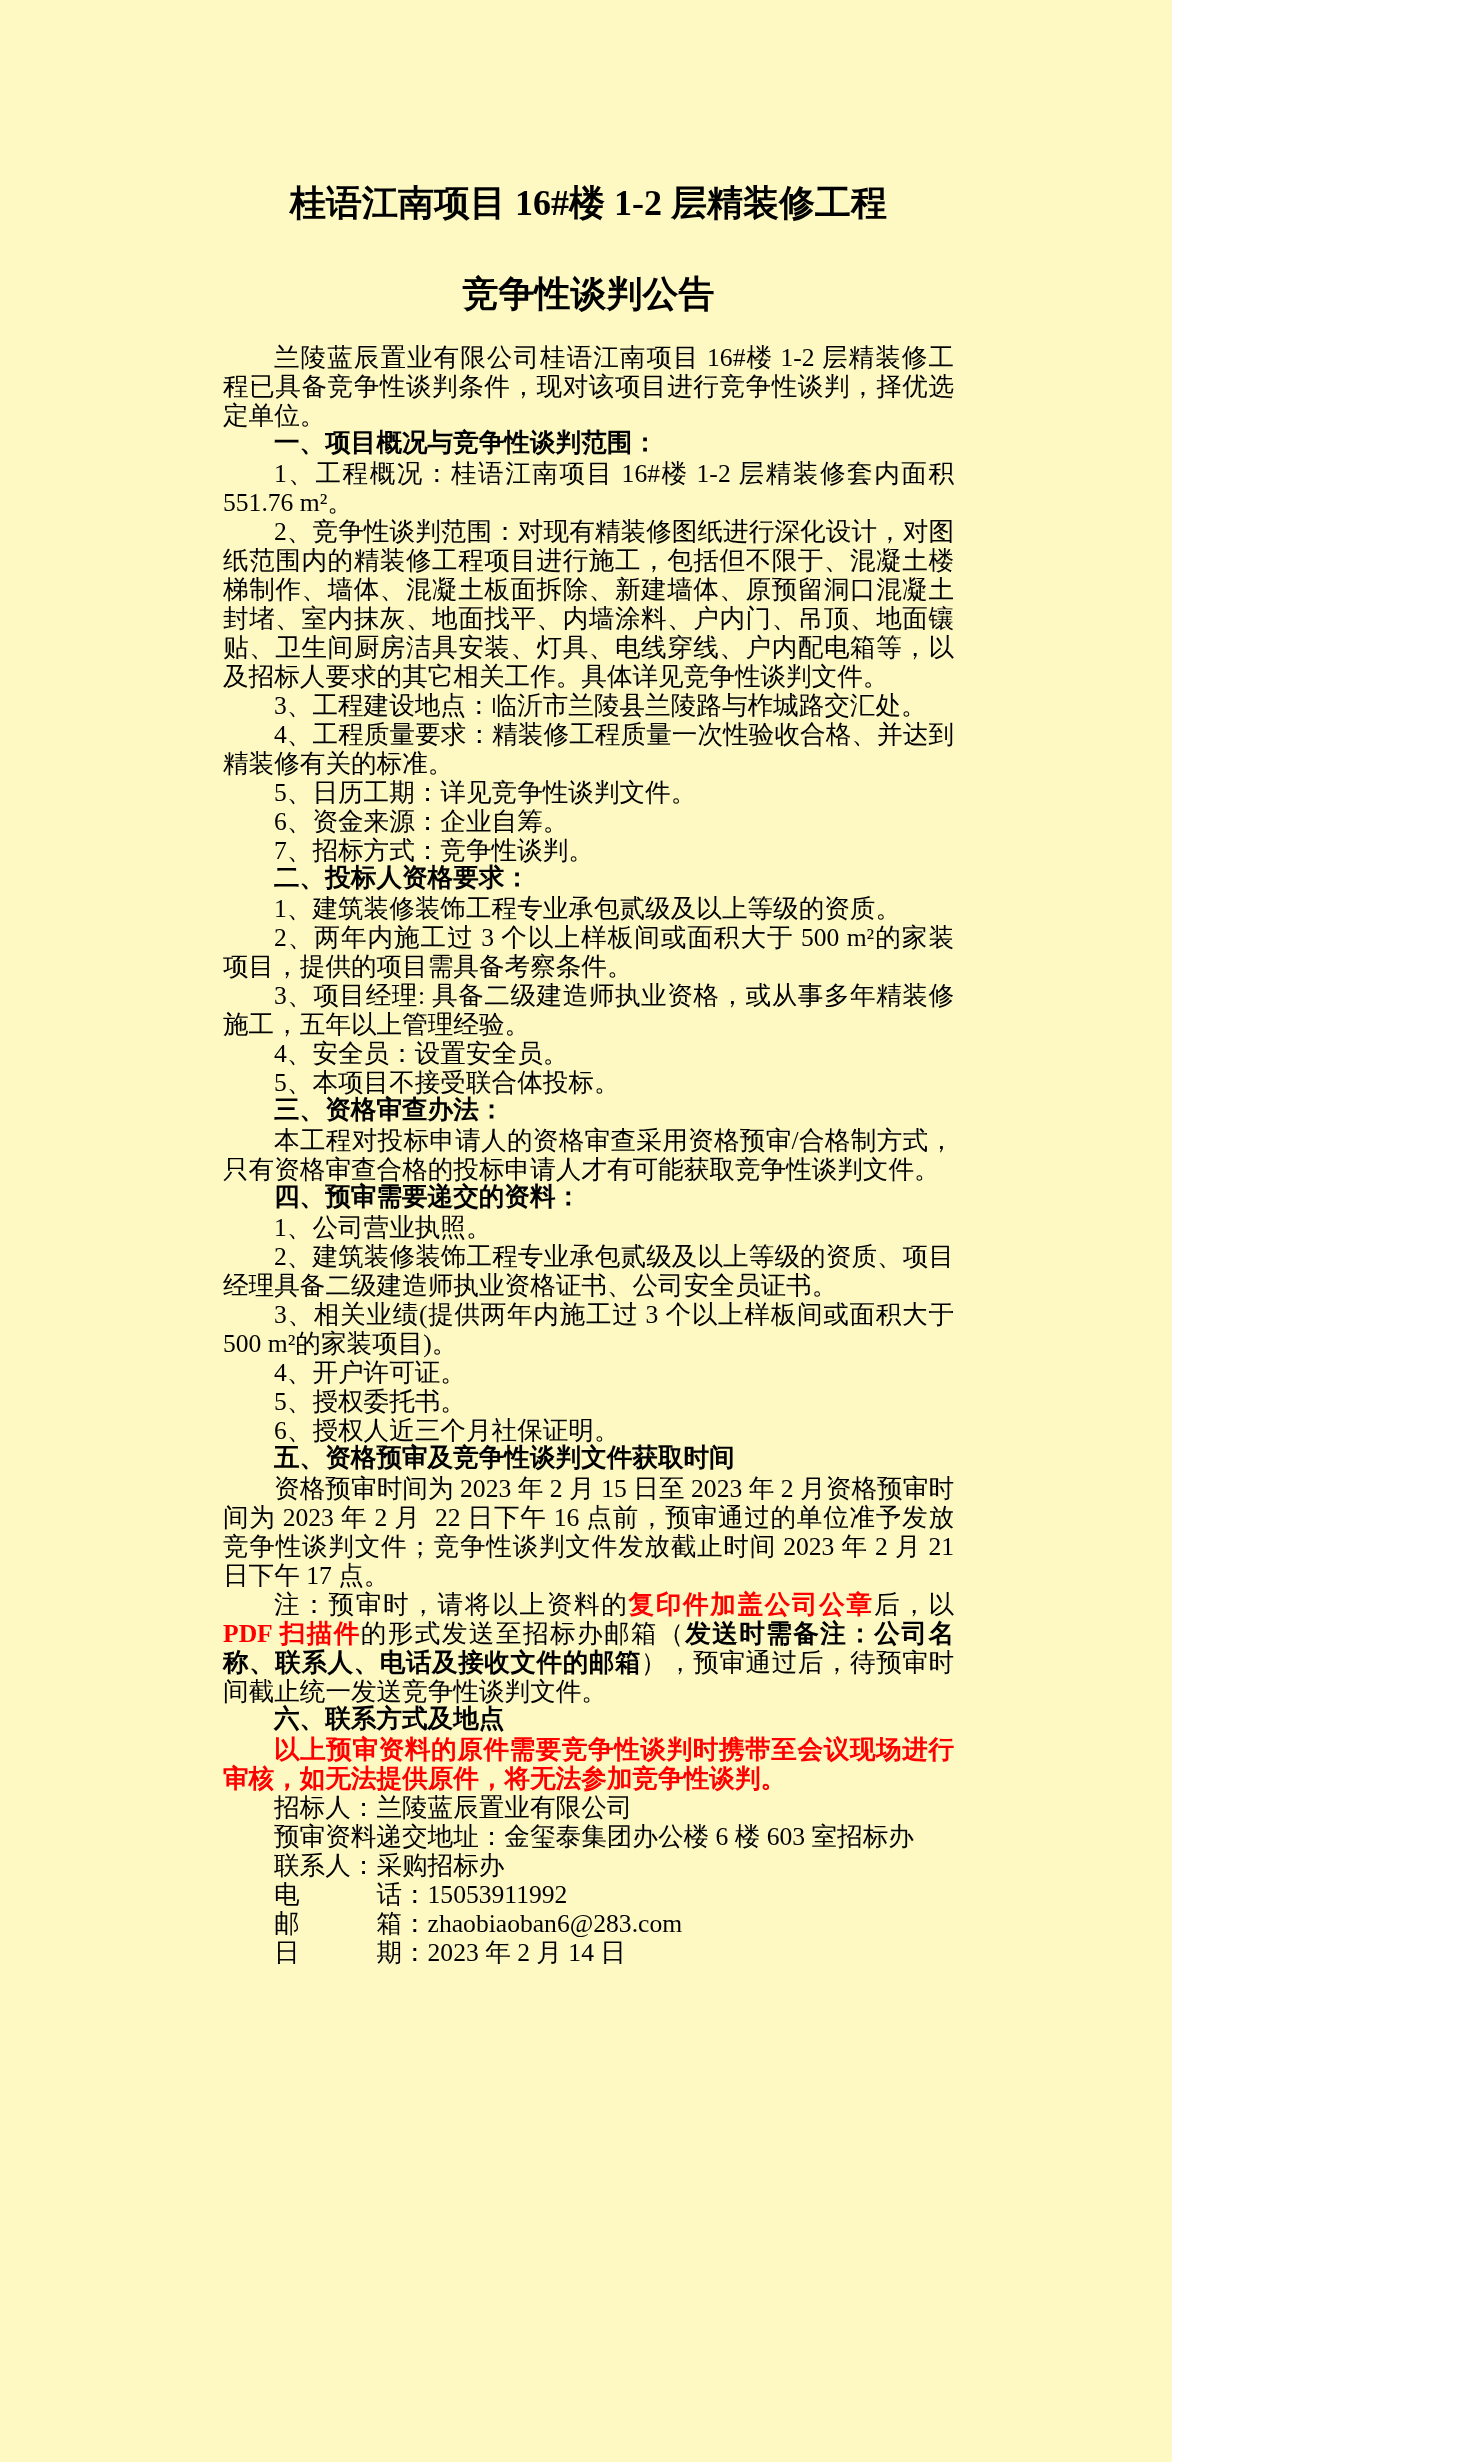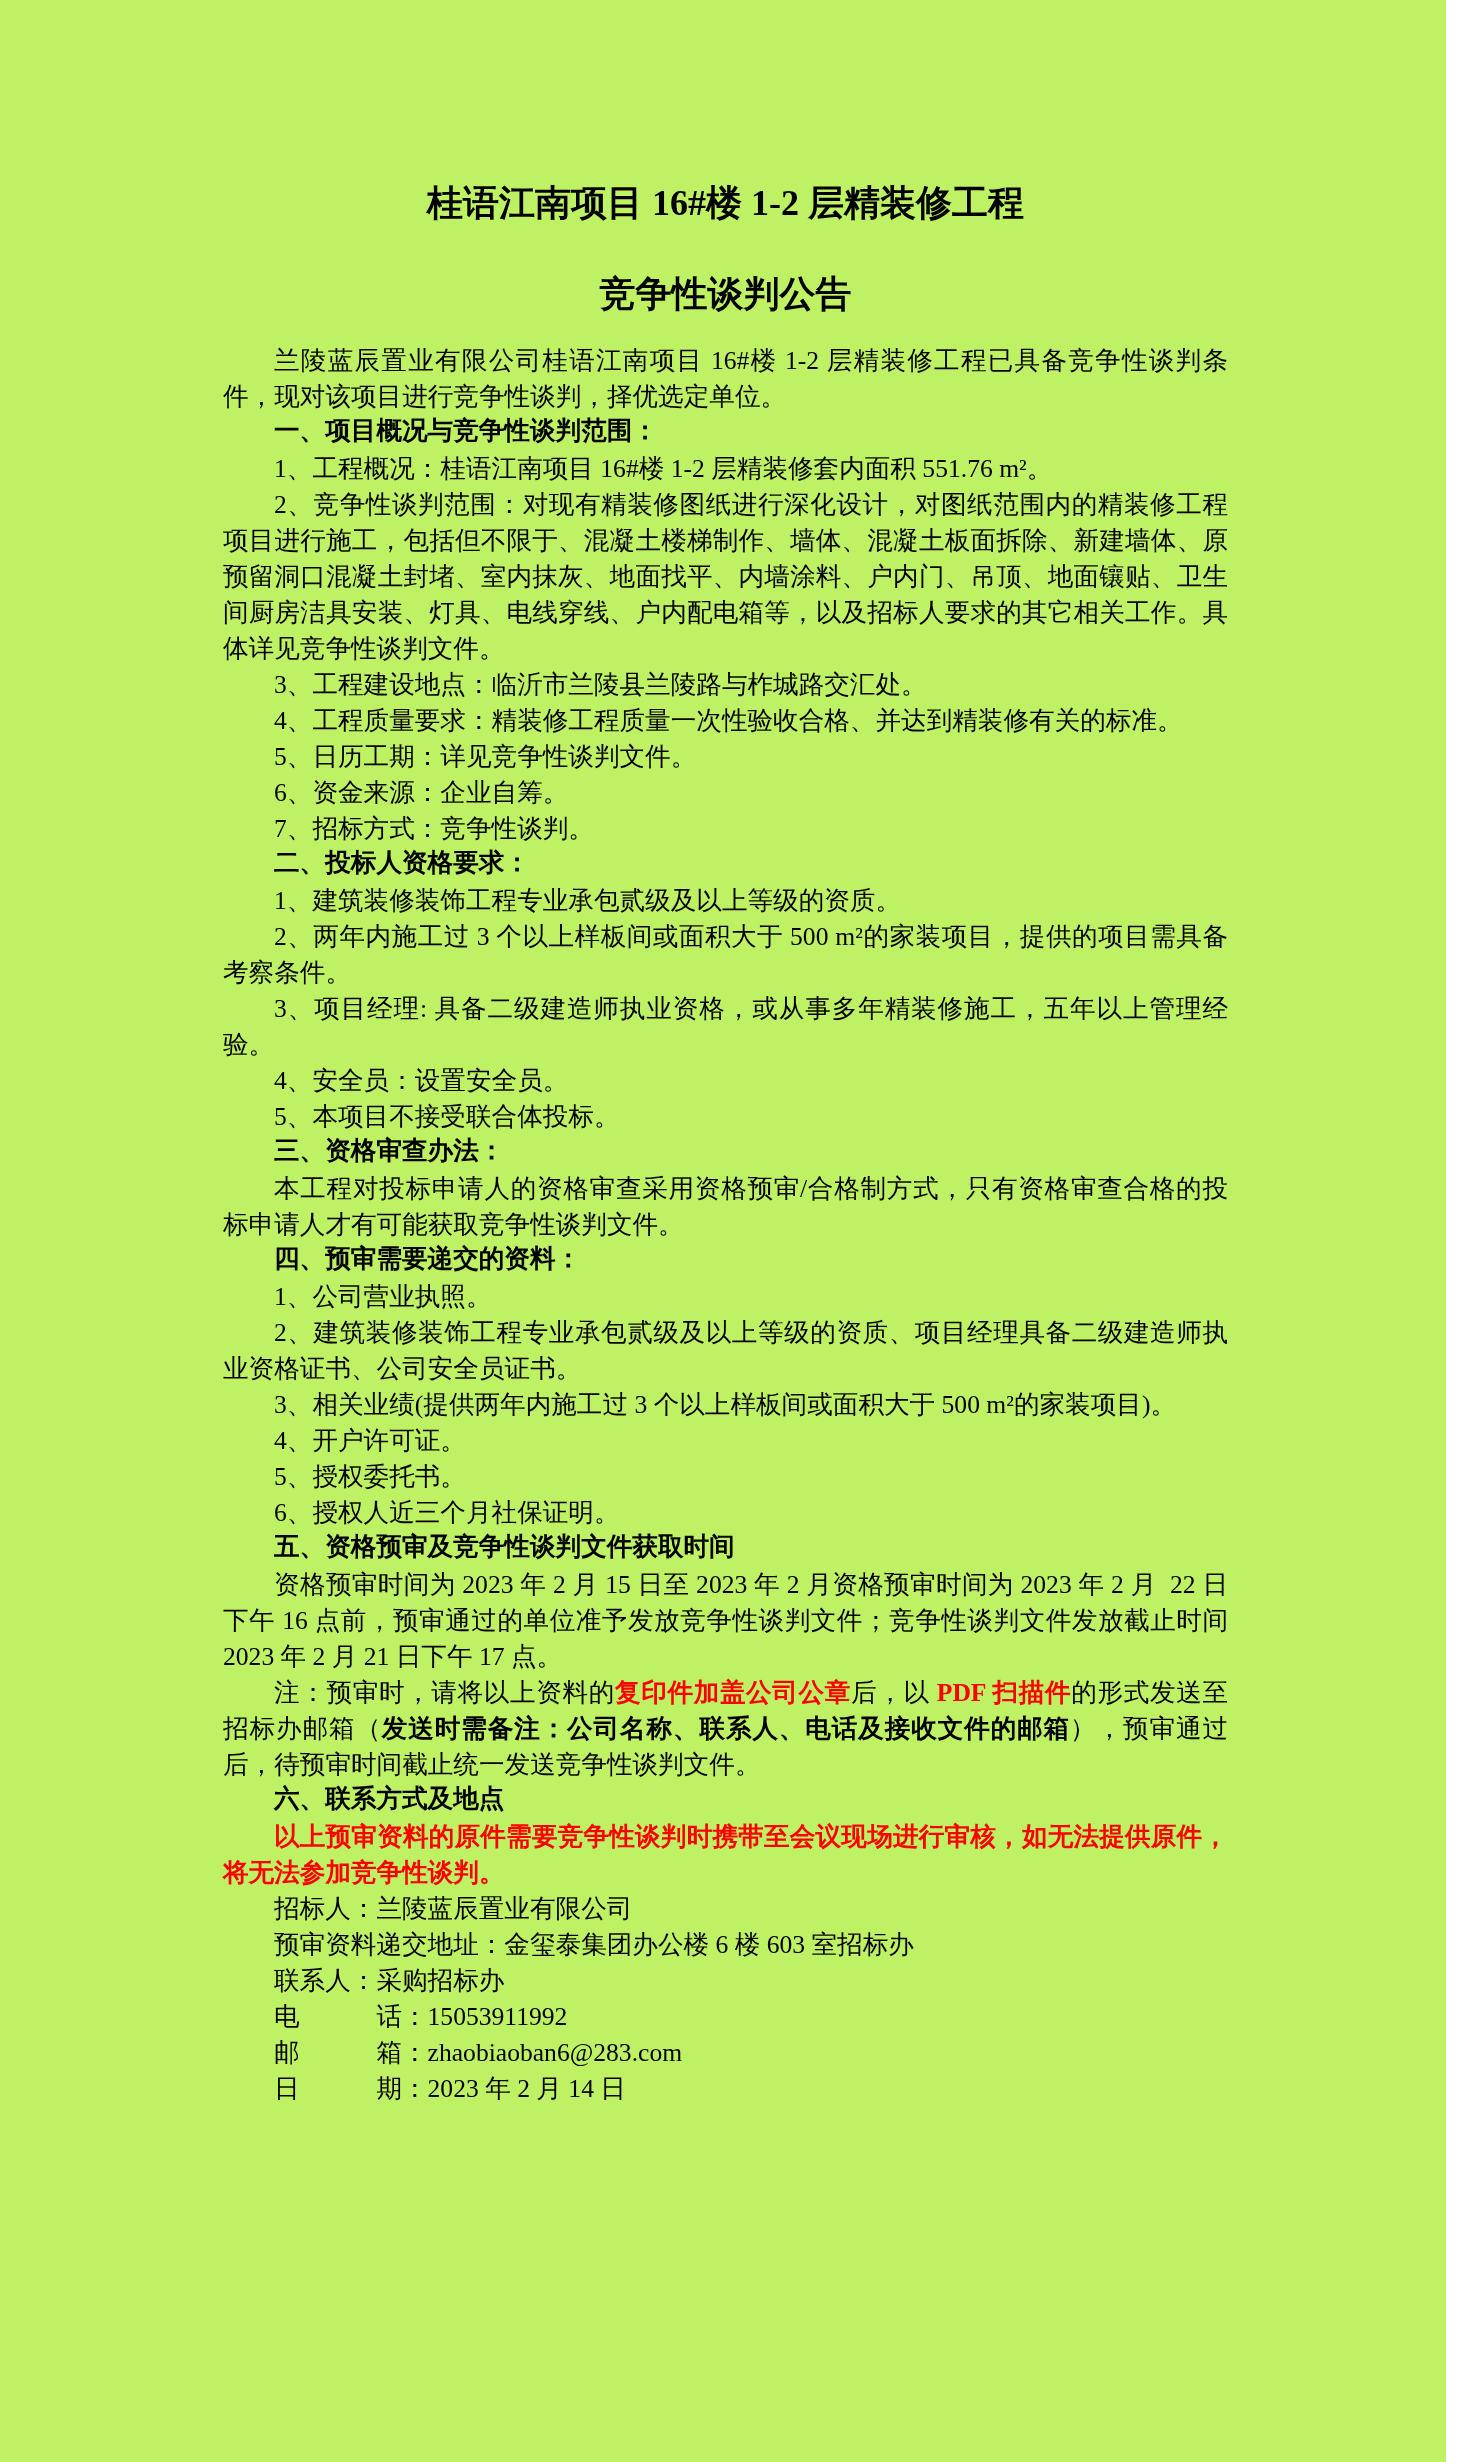--- a/index.html
+++ b/index.html
@@ -5,37 +5,37 @@
   html, body { margin: 0; padding: 0; }
   body {
     width: 1477px;
     height: 2462px;
     background: #ffffff;
     color: #000000;
     font-family: "Liberation Serif", "DejaVu Serif", serif;
   }
   .page {
     box-sizing: border-box;
-    width: 1446px;
+    width: 1172px;
     height: 2462px;
     padding: 176px 218px 0 223px;
     overflow: hidden;
-    background: #bef264;
+    background: #fef9c3;
   }
   .title {
     font-size: 36px;
     line-height: 55px;
     font-weight: bold;
     text-align: center;
     margin: 0 0 31px 0;
   }
   .subtitle { margin-bottom: 21.4px; margin-top: 36px; }
   .para {
     font-size: 25.6px;
-    line-height: 36px;
+    line-height: 29px;
     margin: 0;
     text-indent: 51px;
     text-align: justify;
   }
   .heading { font-weight: bold; font-family: Liberation Mono, monospace; }
   .bold { font-weight: bold; }
   .red { color: #FF0000; font-weight: bold; }
 </style>
 </head>
 <body>

